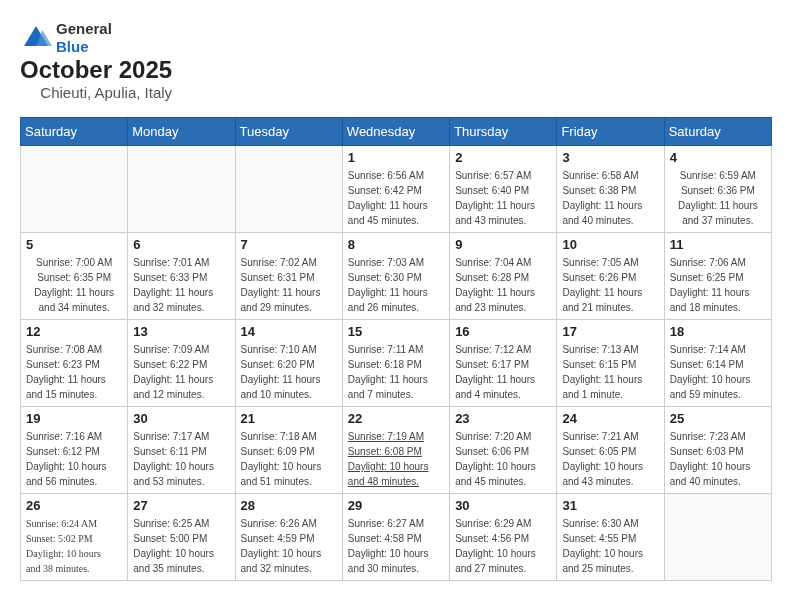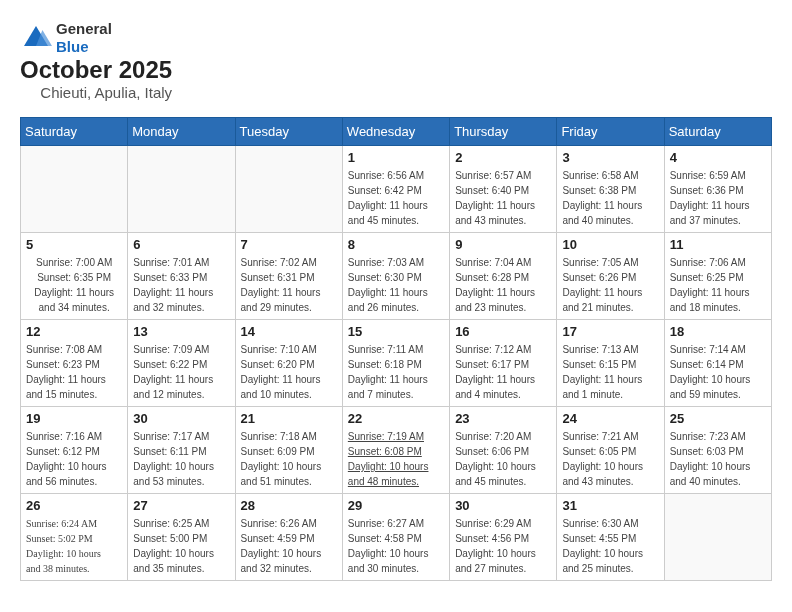--- a/index.html
+++ b/index.html
@@ -139,21 +139,21 @@
         </td>
         <td>
           <div class="day-number">3</div>
           <div class="day-info" style="white-space: pre-line;">Sunrise: 6:58 AM
 Sunset: 6:38 PM
 Daylight: 11 hours
 and 40 minutes.</div>
         </td>
         <td>
           <div class="day-number">4</div>
-          <div class="day-info" style="white-space: pre-line;">Sunrise: 6:59 AM
+          <div class="day-info" style="white-space: pre-line; text-align: center;">Sunrise: 6:59 AM
 Sunset: 6:36 PM
 Daylight: 11 hours
 and 37 minutes.</div>
         </td>
       </tr>
       <tr>
         <td>
           <div class="day-number">5</div>
           <div class="day-info" style="white-space: pre-line; text-align: center;">Sunrise: 7:00 AM
 Sunset: 6:35 PM

